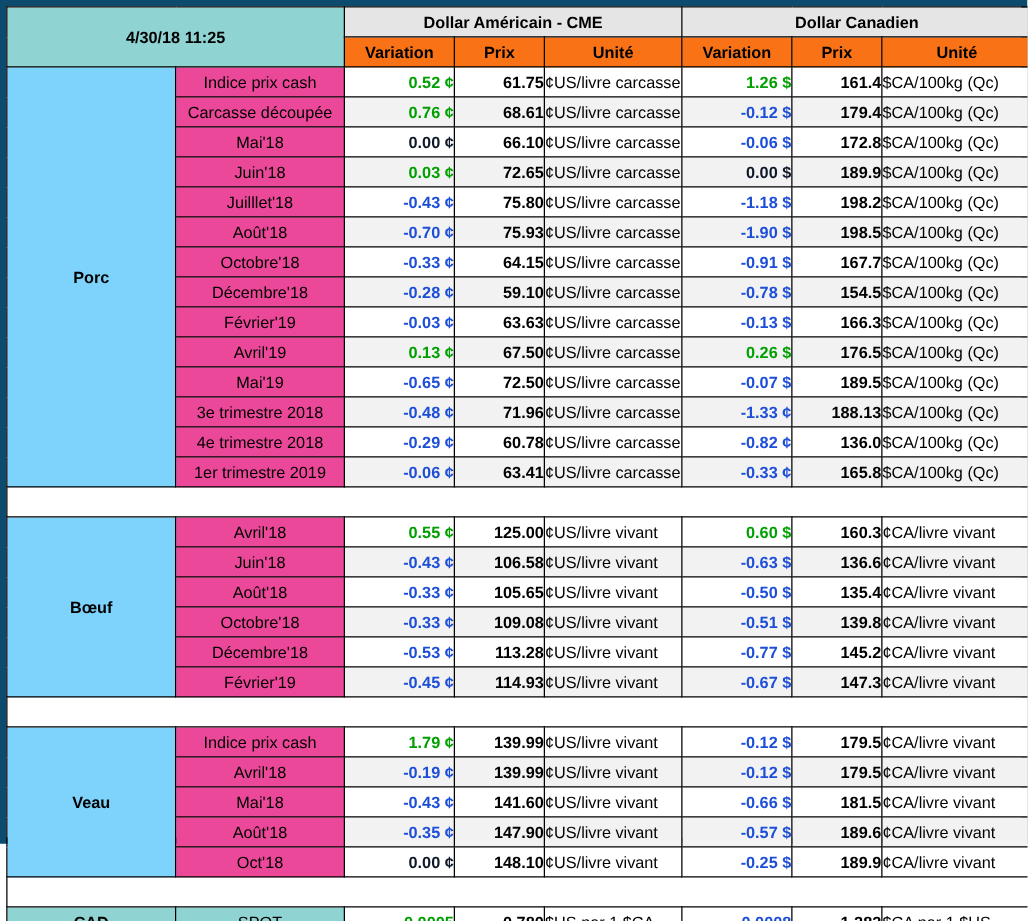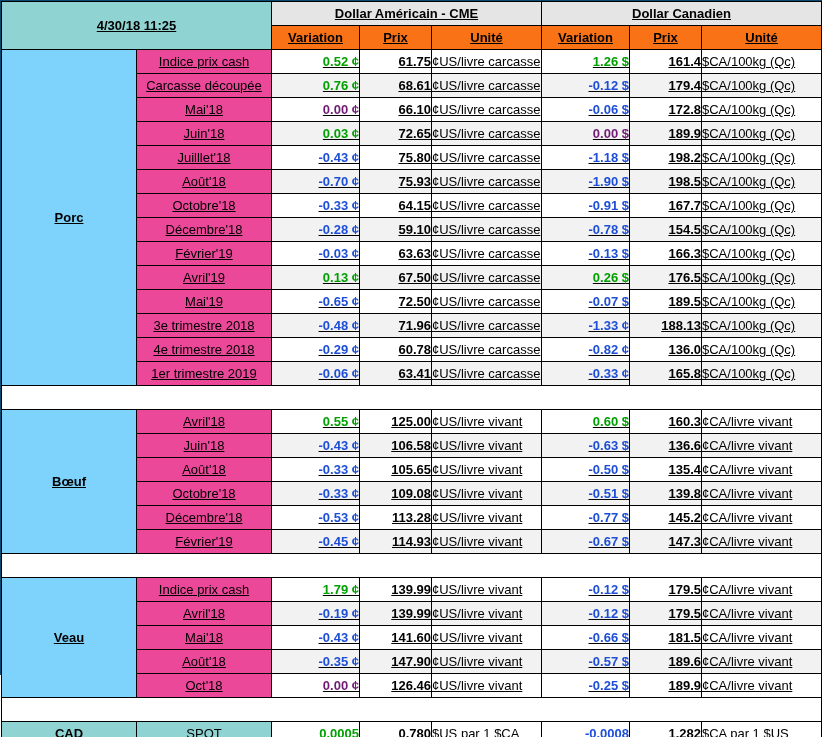--- a/index.html
+++ b/index.html
@@ -12,22 +12,21 @@
     width: 822px;
     height: 737px;
     overflow: hidden;
   }
   .sheet {
     width: 822px;
     height: 675px;
     position: relative;
     background: #ffffff;
     box-sizing: border-box;
-    border: 1px solid #0c4a6e;
-    text-decoration: underline;
+    border: 5px solid #0c4a6e;
   }
   table.grid {
     border-collapse: collapse;
     table-layout: fixed;
     width: 820px;
   }
   table.grid td, table.grid th {
     padding: 0;
     margin: 0;
     border: 1px solid #000000;
@@ -82,21 +81,21 @@
     background: #ec4899;
   }
   .num {
     text-align: right;
     padding-right: 8px;
     font-weight: bold;
     font-size: 14px;
   }
   .pos { color: #00a000; }
   .neg { color: #1d4ed8; }
-  .zero { color: #701a75; }
+  .zero { color: #0f172a; }
   .prix {
     text-align: right;
     padding-right: 8px;
     font-weight: bold;
     font-size: 14px;
     color: #000;
   }
   .unit {
     text-align: left;
     padding-left: 6px;
@@ -376,21 +375,21 @@
           <td class="num neg light">-0.35 ¢</td>
           <td class="prix light">147.90</td>
           <td class="unit light">¢US/livre vivant</td>
           <td class="num neg light">-0.57 $</td>
           <td class="prix light">189.6</td>
           <td class="unit-right light">¢CA/livre vivant</td>
         </tr>
         <tr>
           <td class="row-label">Oct'18</td>
           <td class="num zero white">0.00 ¢</td>
-          <td class="prix white">126.46</td>
+          <td class="prix white">148.10</td>
           <td class="unit white">¢US/livre vivant</td>
           <td class="num neg white">-0.25 $</td>
           <td class="prix white">189.9</td>
           <td class="unit-right white">¢CA/livre vivant</td>
         </tr>
         <tr class="spacer">
           <td colspan="8"></td>
         </tr>
         <tr>
           <td class="cad-label">CAD</td>

